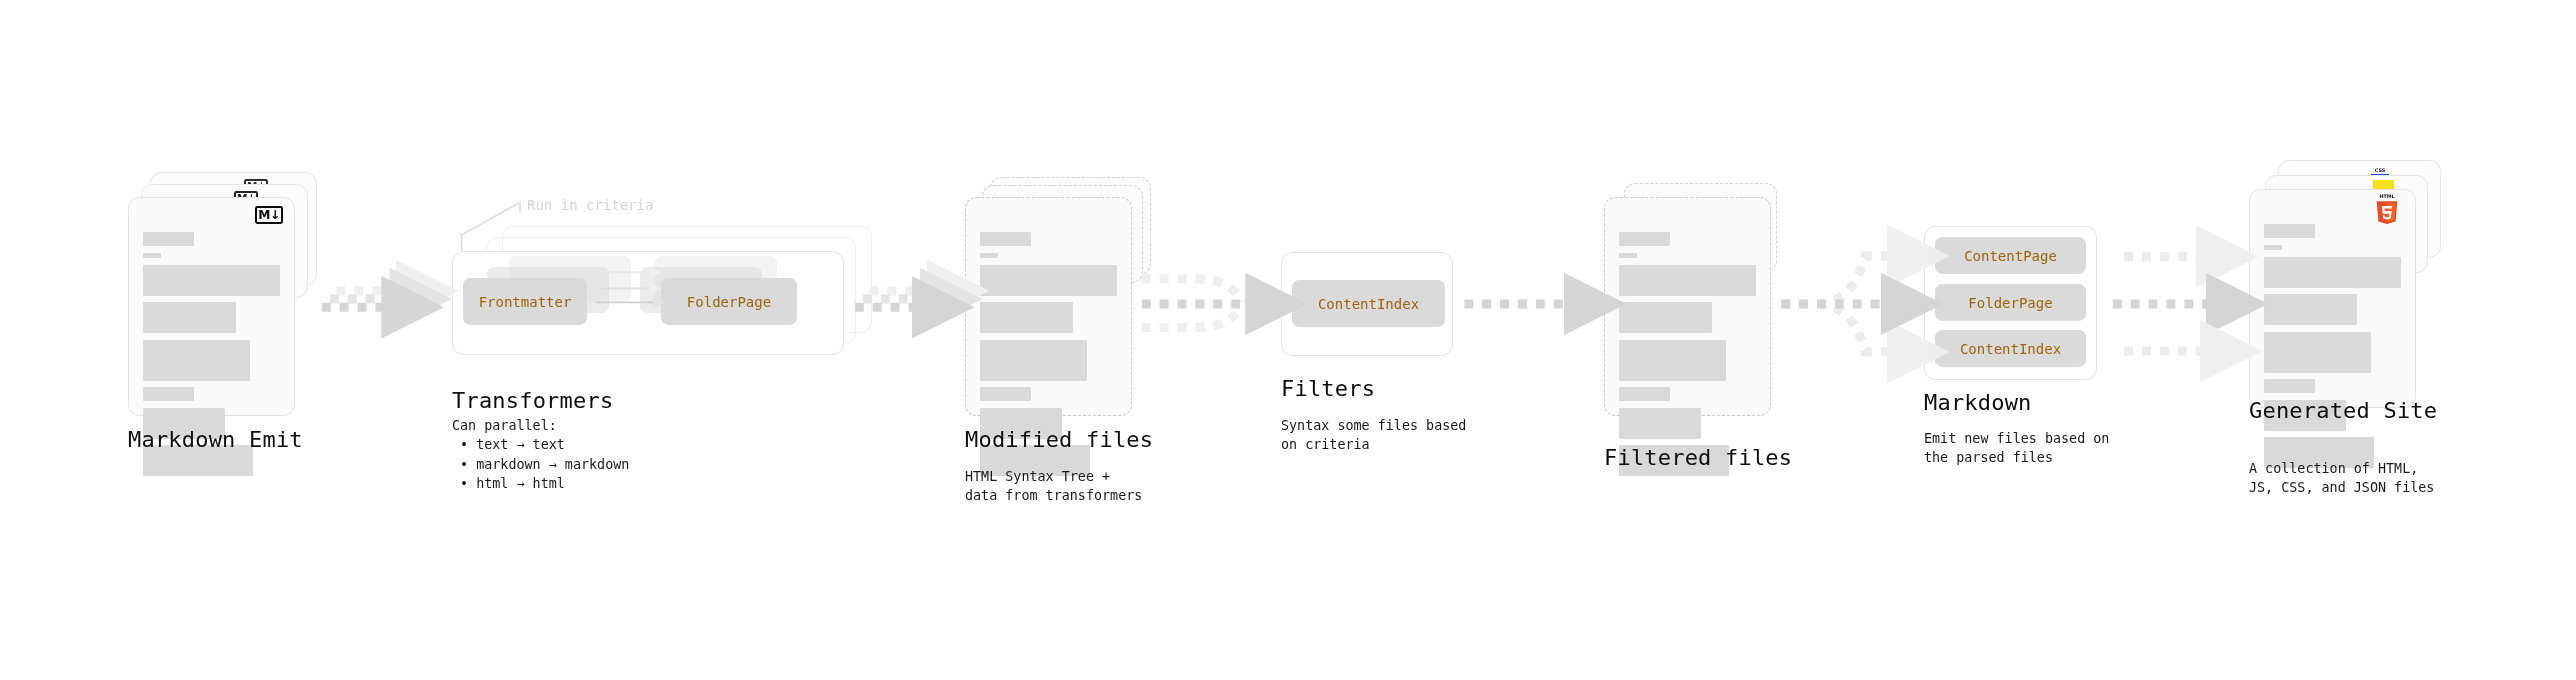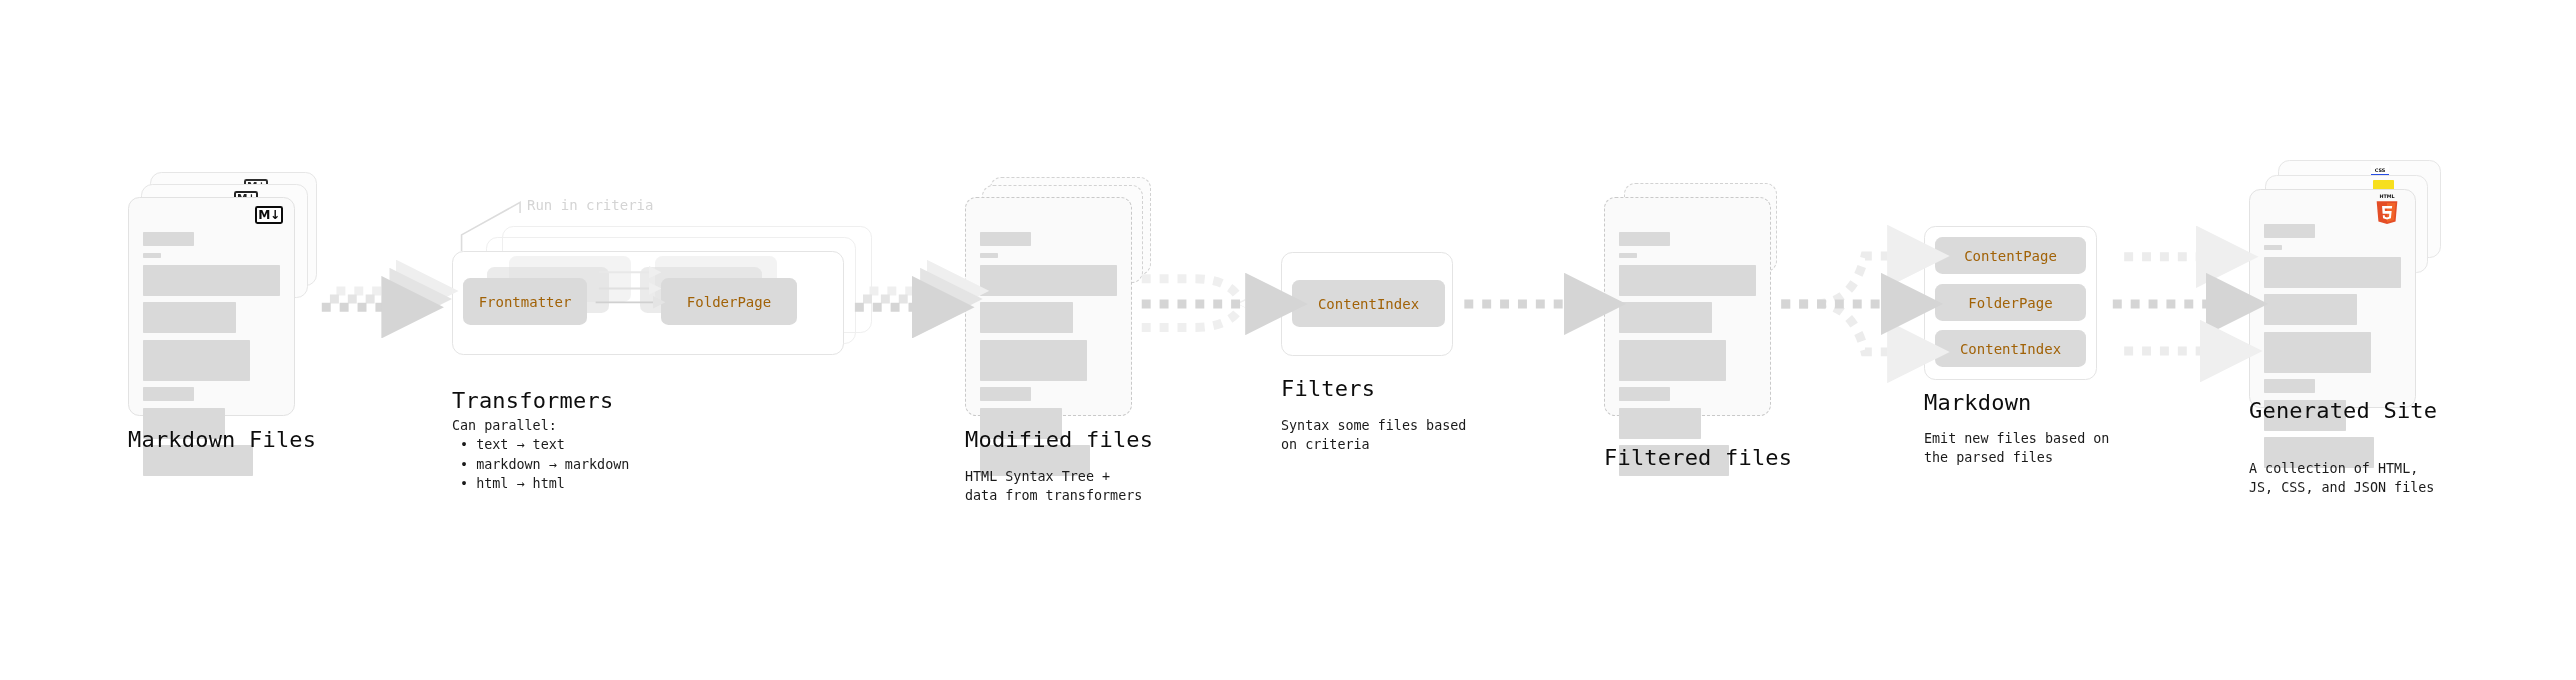--- a/index.html
+++ b/index.html
@@ -153,21 +153,21 @@
         <div class="ln tall" style="width:100%;"></div>
         <div class="ln tall" style="width:68%;"></div>
         <div class="ln tall2" style="width:78%;"></div>
         <div class="ln" style="width:37%;"></div>
         <div class="ln tall" style="width:60%;"></div>
         <div class="ln tall" style="width:80%;"></div>
       </div>
     </div>
     <div class="badge-md" style="left:255px; top:206px;">M↓</div>
 
-    <div class="title" style="left:128px; top:427px;">Markdown Files</div>
+    <div class="title" style="left:128px; top:427px;">Markdown Emit</div>
   </div>
 
   <div>
     <div class="panel ghost" style="left:502px; top:226px; width:370px; height:107px;"></div>
     <div class="panel ghost" style="left:486px; top:237px; width:370px; height:107px;"></div>
     <div class="panel" style="left:452px; top:251px; width:392px; height:104px;"></div>
 
     <div class="chip ghost2" style="left:509px; top:256px; width:122px; height:46px;"></div>
     <div class="chip ghost1" style="left:487px; top:267px; width:122px; height:46px;"></div>
     <div class="chip ghost2" style="left:655px; top:256px; width:122px; height:46px;"></div>

